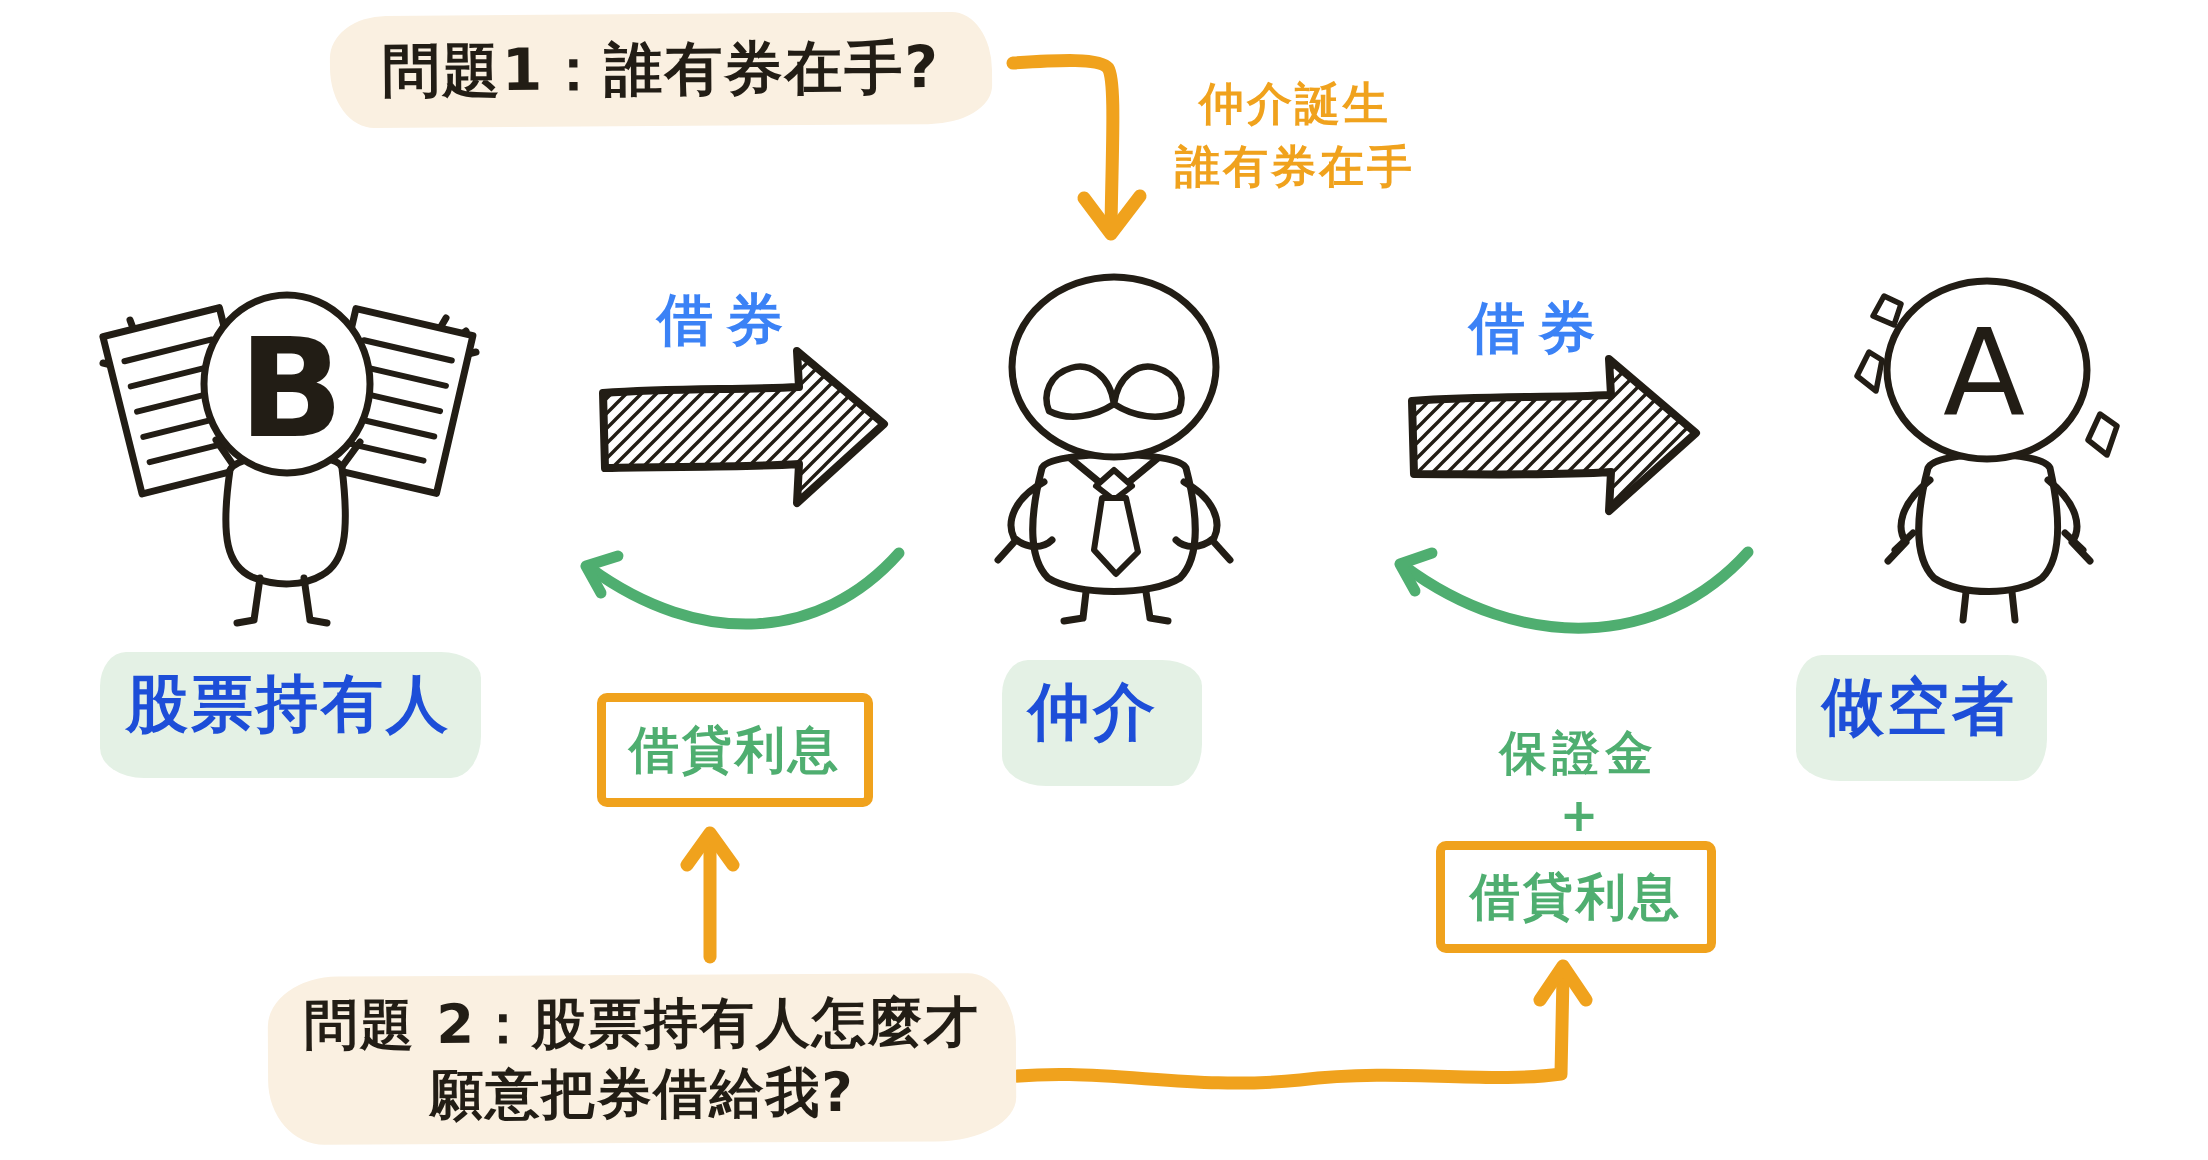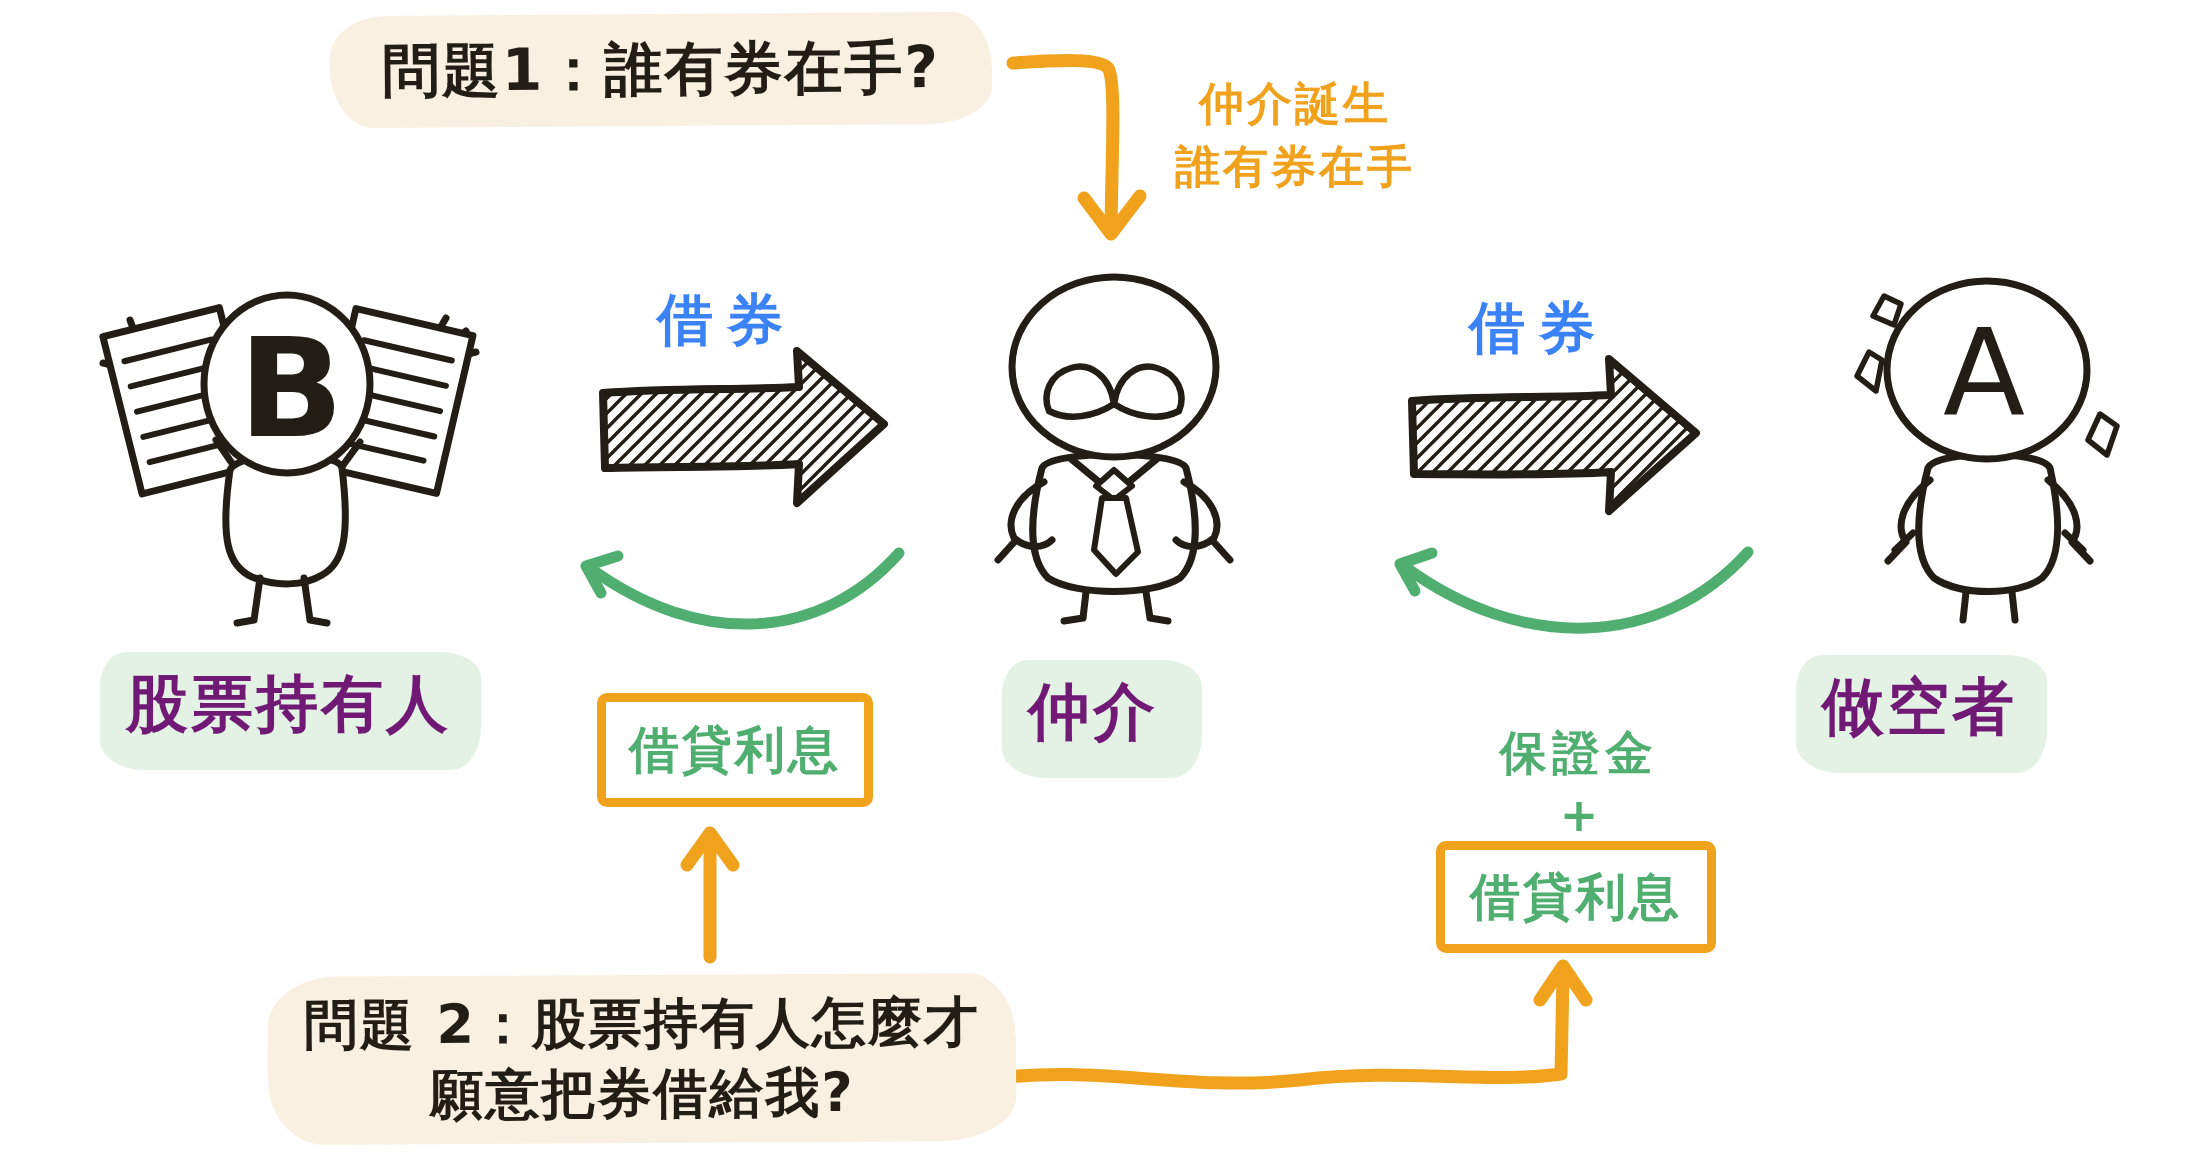--- a/index.html
+++ b/index.html
@@ -25,22 +25,22 @@
     transform:rotate(-0.3deg);
   }
   .broker-note{
     left:1150px;top:72px;width:290px;text-align:center;
     color:#f0a21d;font-size:45px;line-height:1.4;letter-spacing:3px;
   }
   .lend-label{
     width:240px;text-align:center;font-size:56px;letter-spacing:14px;text-indent:14px;color:#3b82f6;
   }
   .hl{
-    background:#e4f1e5;color:#701a75;font-size:62px;letter-spacing:3px;
-    padding:10px 30px 24px 26px;border-radius:26px 40px 30px 44px / 34px 26px 42px 30px;
+    background:#e4f1e5;color:#1d4ed8;font-size:62px;letter-spacing:3px;
+    padding:10px 30px 32px 26px;border-radius:26px 40px 30px 44px / 34px 26px 42px 30px;
     white-space:nowrap;
   }
   .obox{
     border:9px solid #f0a21d;border-radius:10px;background:#ffffff;
     display:flex;align-items:center;justify-content:center;
     color:#4fae70;font-size:50px;letter-spacing:3px;
   }
   .green-text{color:#4fae70;text-align:center;letter-spacing:6px;}
 </style>
 </head>

